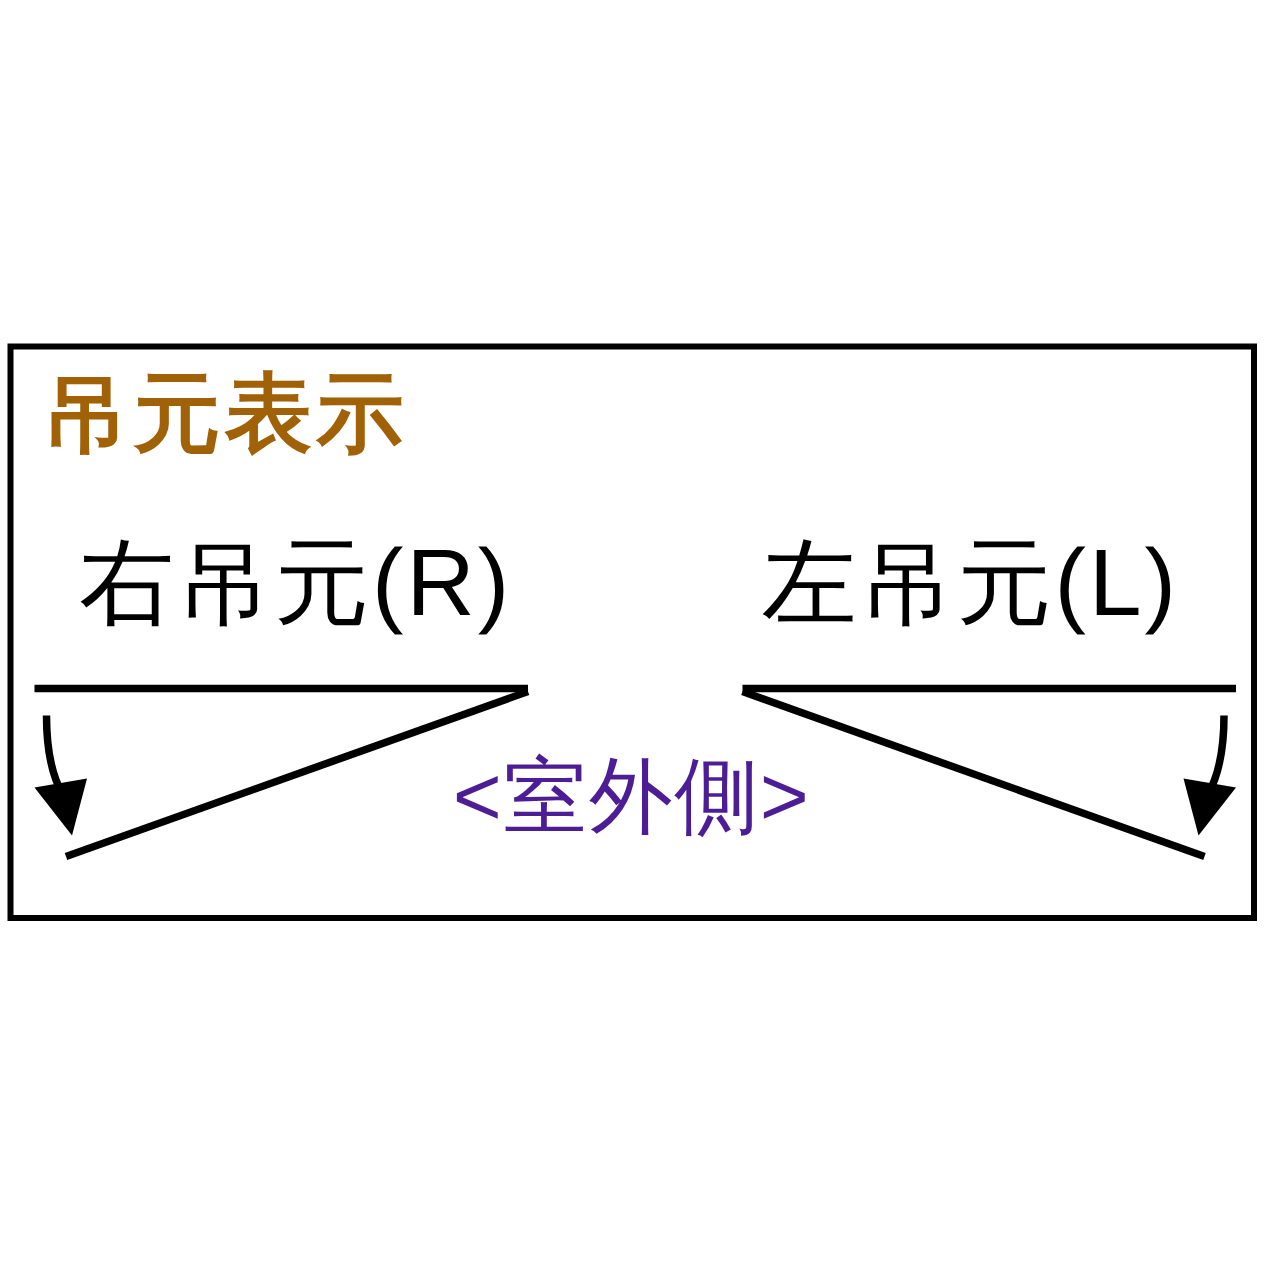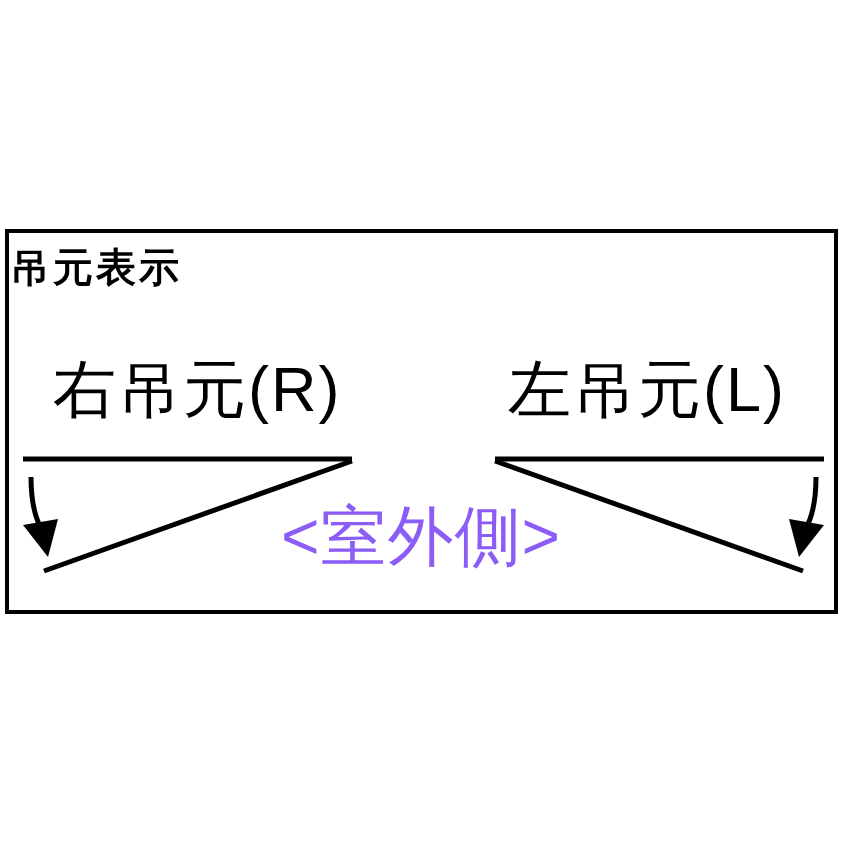--- a/index.html
+++ b/index.html
@@ -22,51 +22,51 @@
     left: 5px;
     top: 229px;
     width: 833px;
     height: 385px;
     box-sizing: border-box;
     border: 4px solid #000000;
     background: #ffffff;
   }
   .diagram-title {
     position: absolute;
-    left: 10px;
+    left: 28px;
     top: 246px;
-    font-size: 40px;
+    font-size: 58px;
     line-height: 1.05;
     font-weight: 700;
     letter-spacing: 3px;
-    color: #000000;
+    color: #a16207;
     white-space: nowrap;
   }
   .hinge-label {
     position: absolute;
     top: 356px;
     font-size: 63px;
     line-height: 1.05;
     font-weight: 400;
     letter-spacing: 2px;
     color: #000000;
     white-space: nowrap;
   }
   .hinge-label.right-hinge { left: 53px; }
   .hinge-label.left-hinge  { left: 508px; }
   .outdoor-label {
     position: absolute;
     left: 421px;
     top: 502px;
     transform: translateX(-50%);
-    font-size: 66px;
+    font-size: 56px;
     line-height: 1.05;
     font-weight: 400;
     letter-spacing: 1px;
-    color: #8b5cf6;
+    color: #4c1d95;
     white-space: nowrap;
   }
   svg.overlay {
     position: absolute;
     left: 0;
     top: 0;
     width: 846px;
     height: 846px;
     pointer-events: none;
   }

